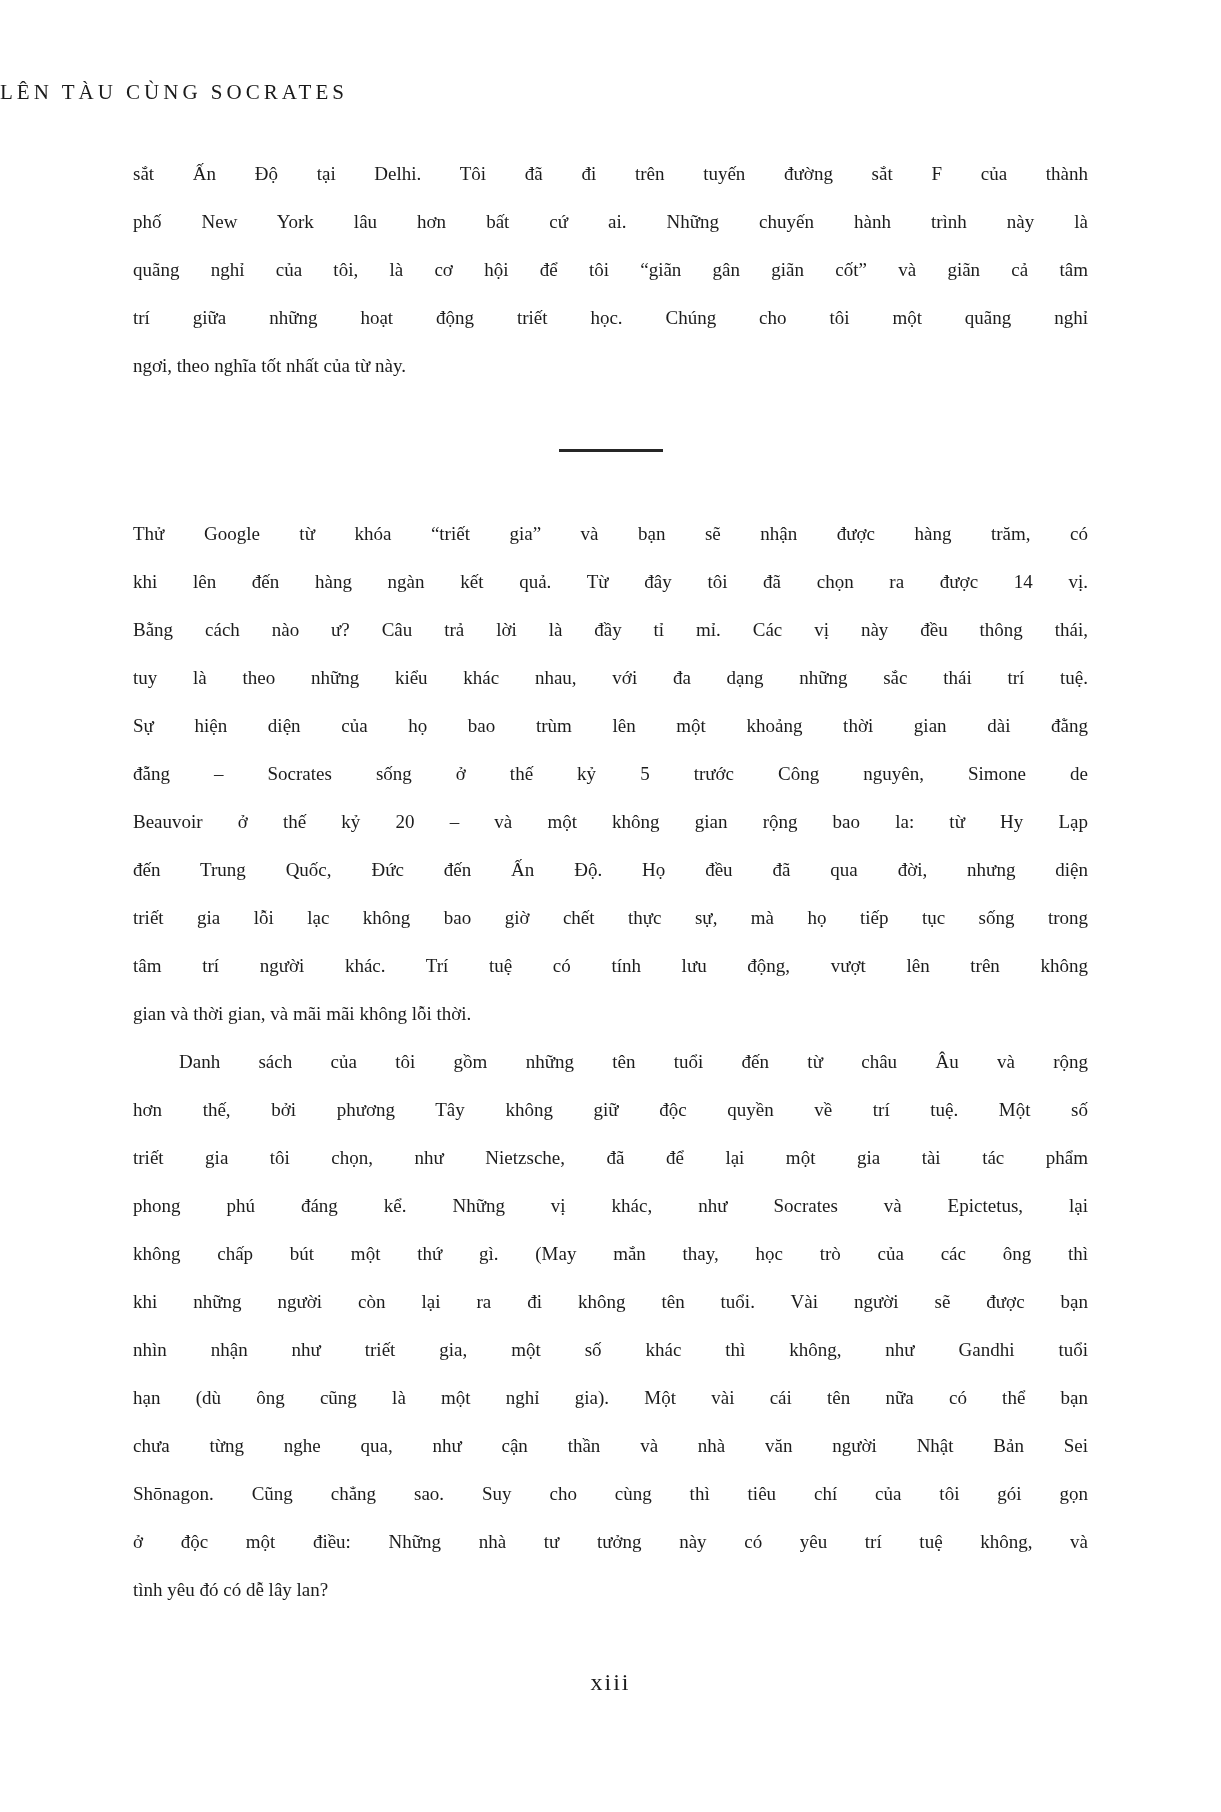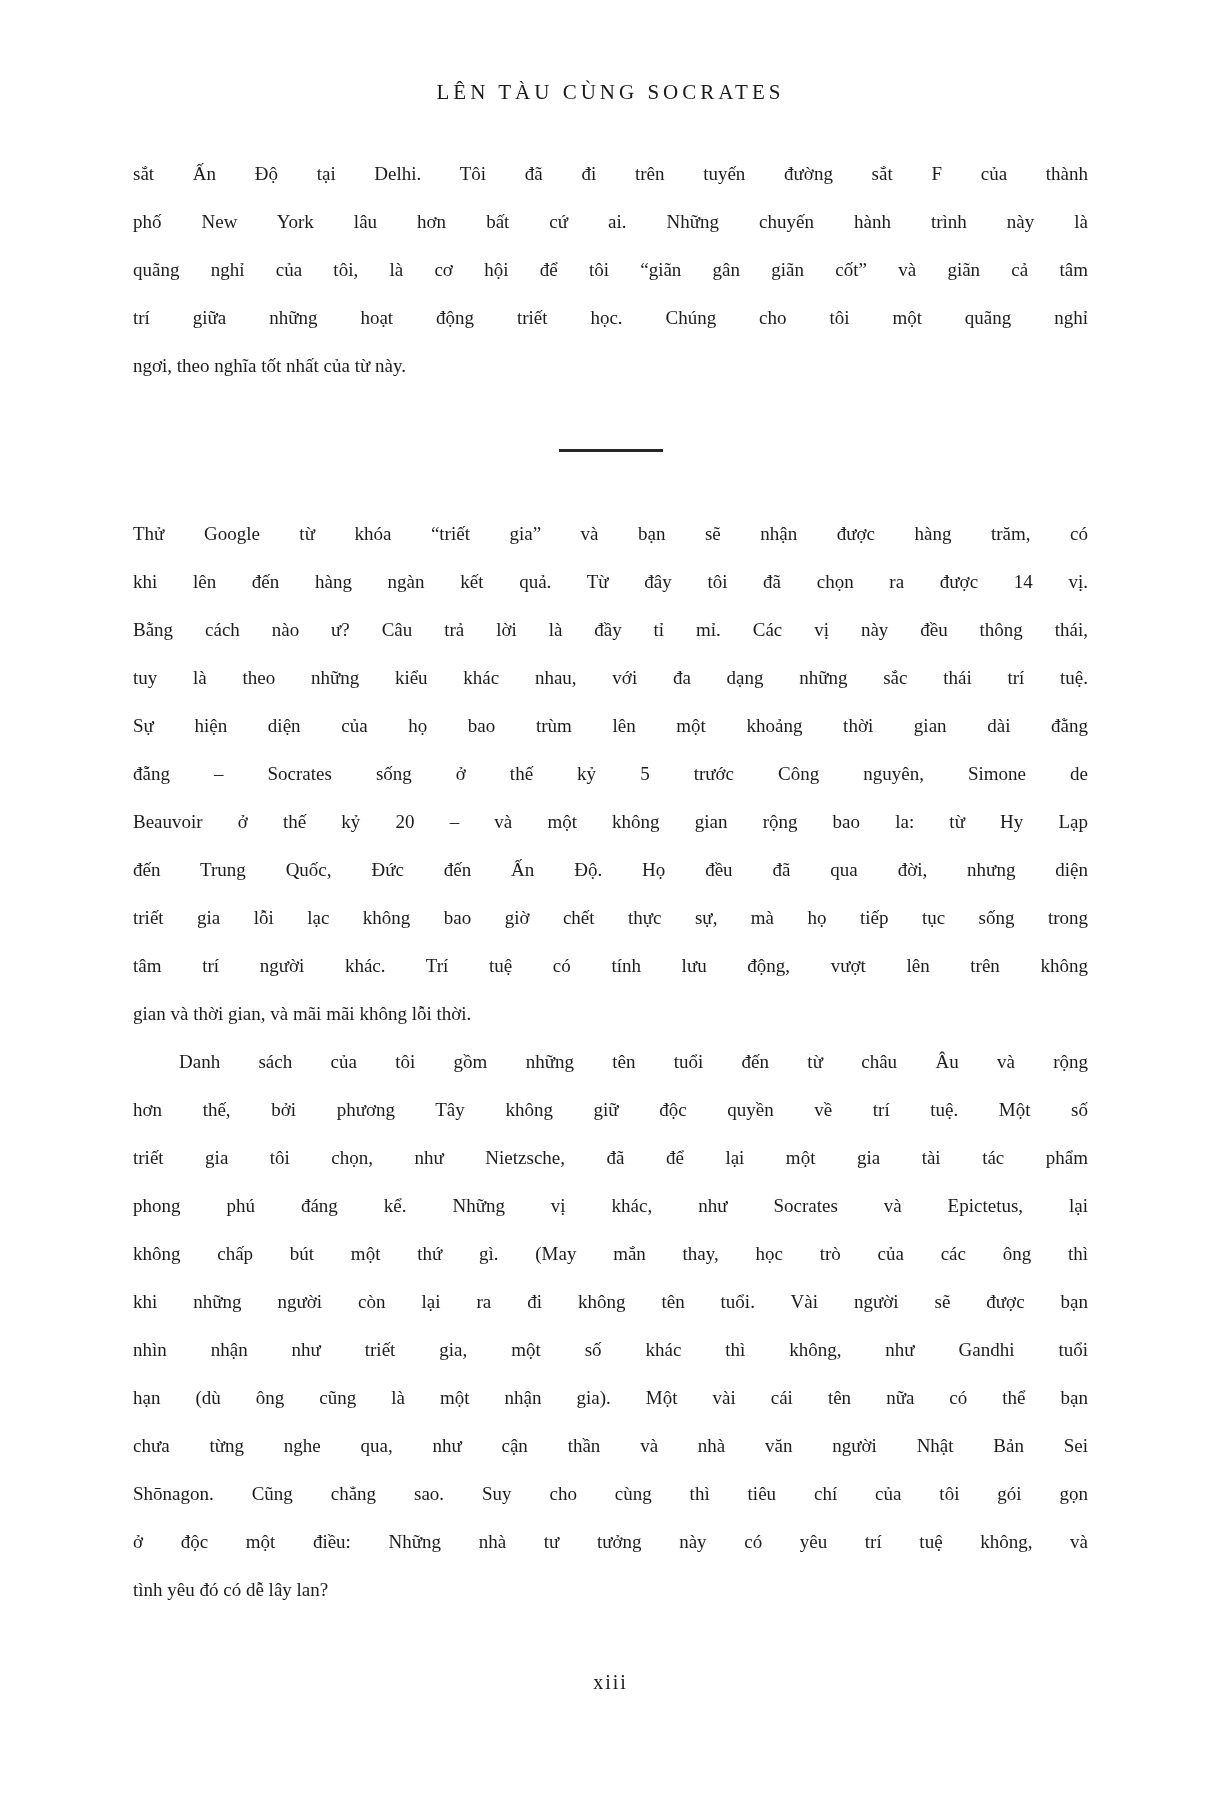--- a/index.html
+++ b/index.html
@@ -13,21 +13,21 @@
     height: 1812px;
     margin: 0 auto;
     background: #ffffff;
     color: #1c1c1c;
     font-family: "Liberation Serif", "DejaVu Serif", serif;
     box-sizing: border-box;
     padding-top: 78px;
     overflow: hidden;
   }
   .running-head {
-    text-align: center;
+    text-align: left;
     font-size: 21px;
     letter-spacing: 4px;
     color: #1a1a1a;
     text-transform: uppercase;
     line-height: 28px;
     height: 28px;
   }
   .body-text {
     width: 955px;
     margin: 44px auto 0 auto;
@@ -56,21 +56,21 @@
   }
   .divider-line {
     display: block;
     width: 104px;
     height: 3px;
     background: #262626;
   }
   .folio {
     margin-top: 50px;
     text-align: center;
-    font-size: 20px;
+    font-size: 24px;
     letter-spacing: 2px;
     color: #1a1a1a;
     line-height: 36px;
   }
 </style>
 </head>
 <body>
 
 <div class="page">
   <div class="running-head">LÊN TÀU CÙNG SOCRATES</div>
@@ -103,21 +103,21 @@
       </section>
 
     <section class="para">
         <div class="line indent">Danh sách của tôi gồm những tên tuổi đến từ châu Âu và rộng</div>
         <div class="line">hơn thế, bởi phương Tây không giữ độc quyền về trí tuệ. Một số</div>
         <div class="line">triết gia tôi chọn, như Nietzsche, đã để lại một gia tài tác phẩm</div>
         <div class="line">phong phú đáng kể. Những vị khác, như Socrates và Epictetus, lại</div>
         <div class="line">không chấp bút một thứ gì. (May mắn thay, học trò của các ông thì</div>
         <div class="line">khi những người còn lại ra đi không tên tuổi. Vài người sẽ được bạn</div>
         <div class="line">nhìn nhận như triết gia, một số khác thì không, như Gandhi tuổi</div>
-        <div class="line">hạn (dù ông cũng là một nhận gia). Một vài cái tên nữa có thể bạn</div>
+        <div class="line">hạn (dù ông cũng là một nghỉ gia). Một vài cái tên nữa có thể bạn</div>
         <div class="line">chưa từng nghe qua, như cận thần và nhà văn người Nhật Bản Sei</div>
         <div class="line">Shōnagon. Cũng chẳng sao. Suy cho cùng thì tiêu chí của tôi gói gọn</div>
         <div class="line">ở độc một điều: Những nhà tư tưởng này có yêu trí tuệ không, và</div>
         <div class="line last">tình yêu đó có dễ lây lan?</div>
       </section>
   </main>
 
   <div class="folio">xiii</div>
 </div>
 

